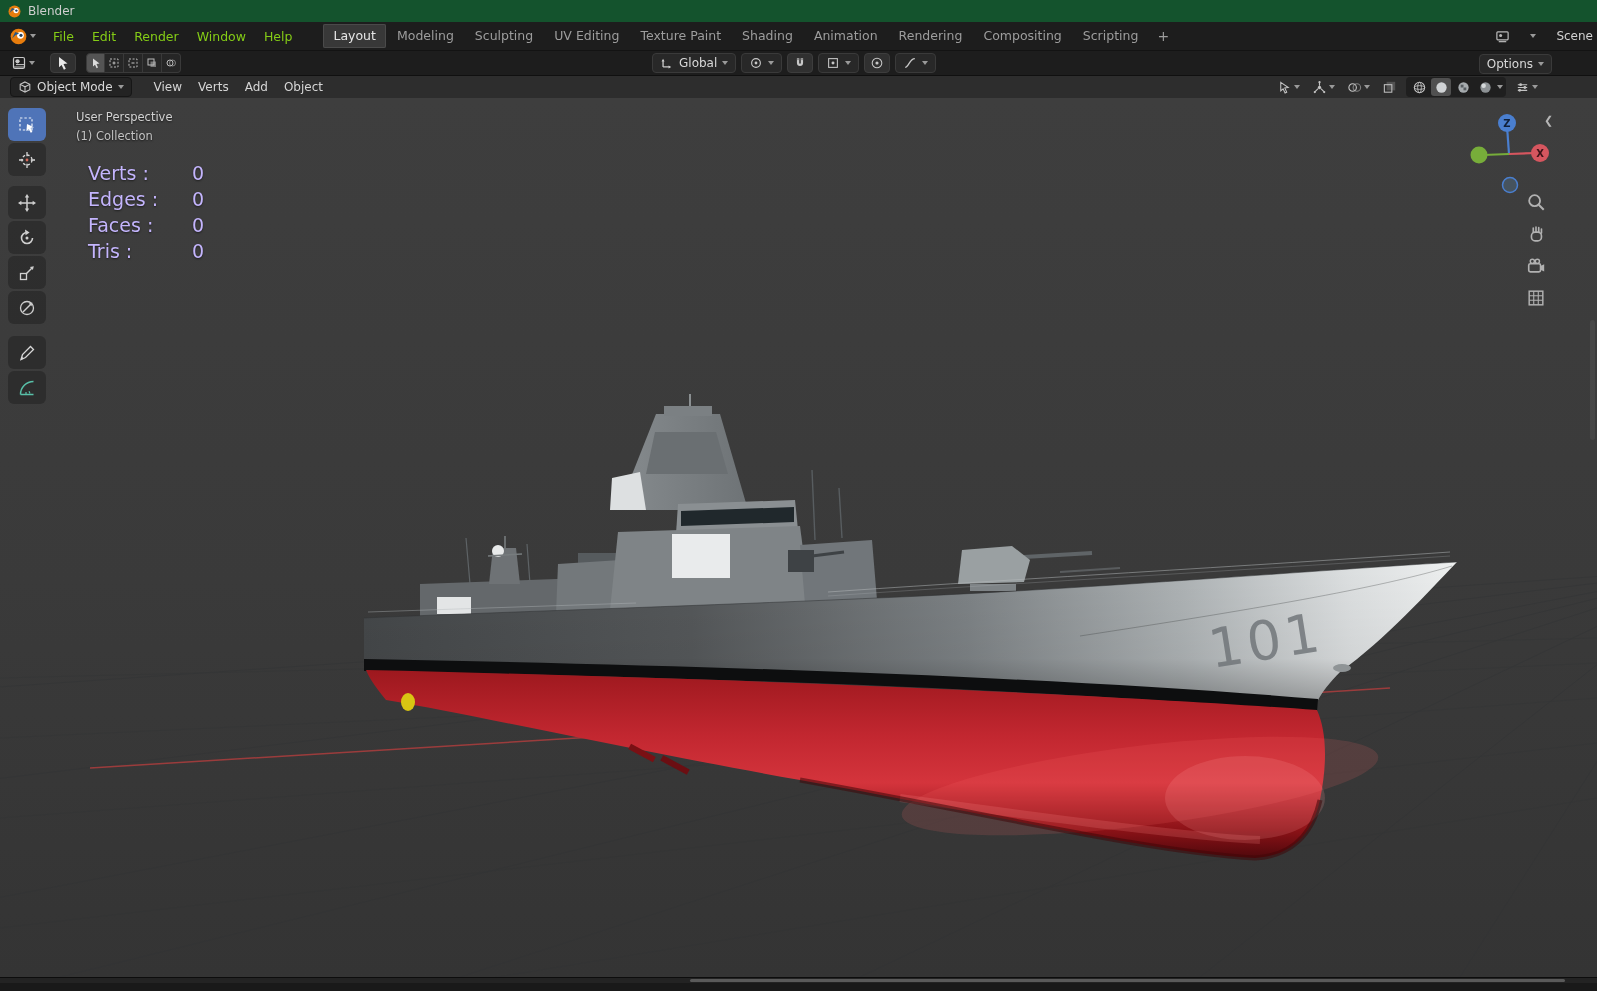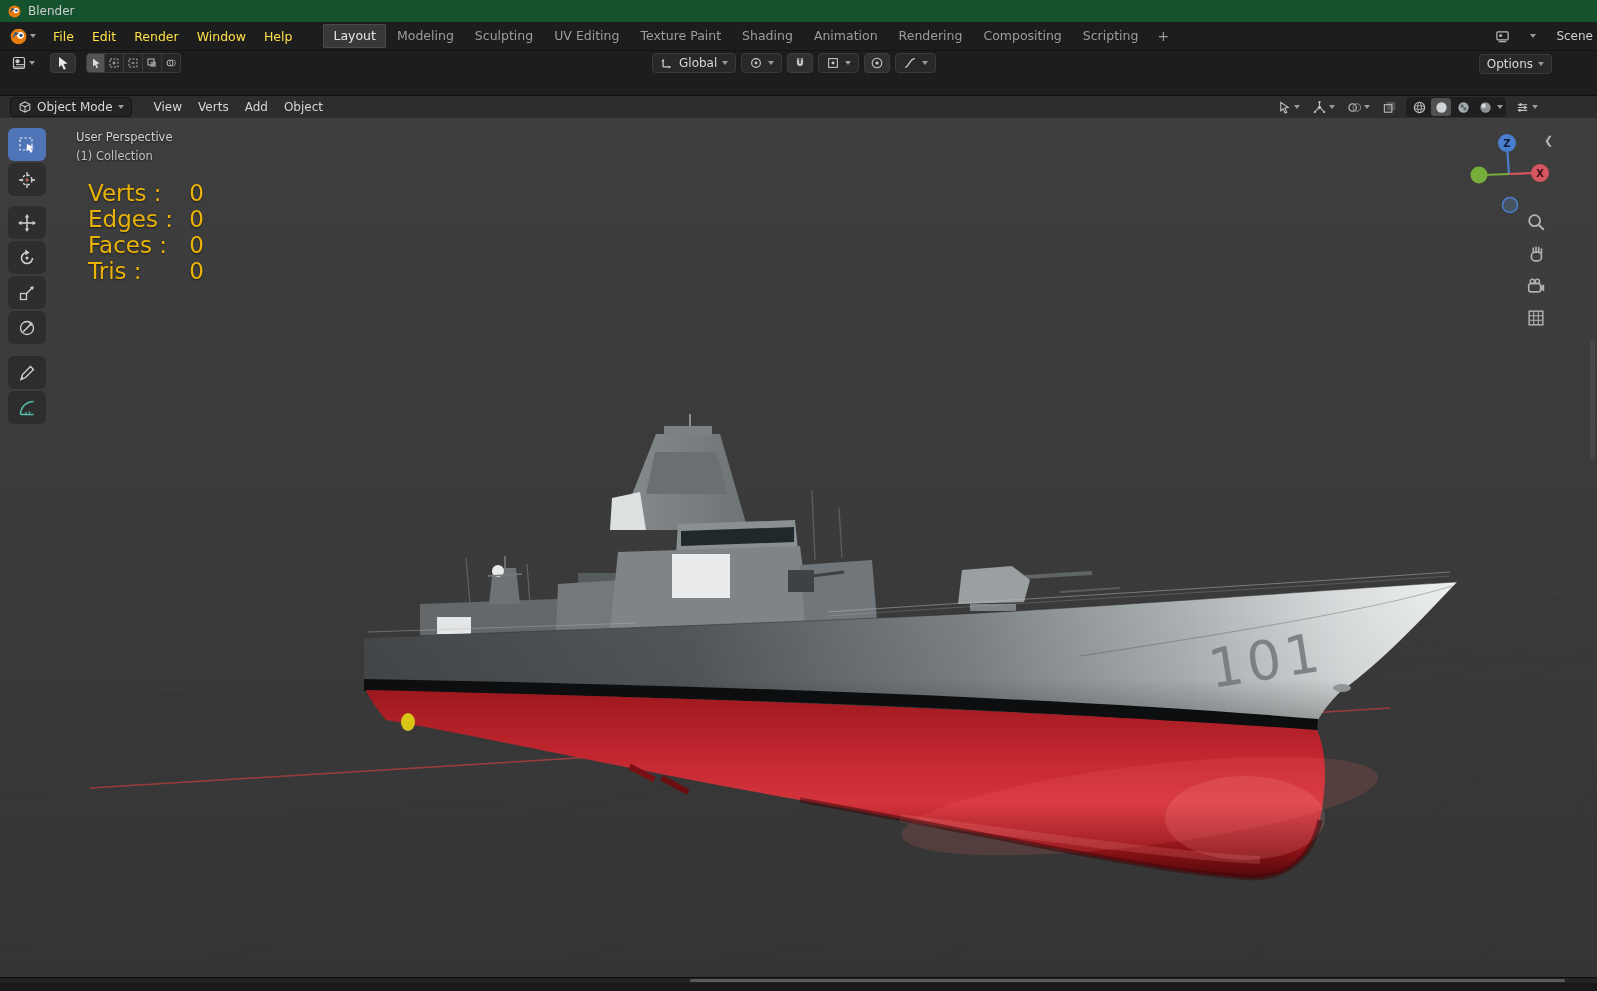--- a/index.html
+++ b/index.html
@@ -6,34 +6,34 @@
   html,body { width:1597px; height:991px; overflow:hidden; background:#111; }
   body { font-family:"DejaVu Sans","Liberation Sans",sans-serif; color:#d5d5d5; }
   .app { position:relative; width:1597px; height:991px; display:flex; flex-direction:column; background:#1d1d1d; }
 
   
   .titlebar { height:22px; background:#14532d; display:flex; align-items:center; gap:7px; padding-left:8px; font-size:12px; color:#cfcfcf; flex:0 0 auto; }
 
   
   .menubar { height:28px; background:#1d1d1d; display:flex; align-items:center; font-size:12.5px; flex:0 0 auto; }
   .logo-btn { display:flex; align-items:center; gap:3px; padding:0 8px 0 10px; height:100%; cursor:pointer; }
-  .menu-item { padding:0 9px; height:100%; display:flex; align-items:center; color:#fde047; cursor:pointer; }
+  .menu-item { padding:0 9px; height:100%; display:flex; align-items:center; color:#84cc16; cursor:pointer; }
   .tabs { display:flex; align-items:center; margin-left:22px; height:100%; gap:1px; }
   .tab { padding:0 10px; height:24px; line-height:24px; border-radius:2px; color:#9d9d9d; cursor:pointer; white-space:nowrap; }
   .tab.active { background:#383838; color:#e6e6e6; box-shadow:0 0 0 1px #4a4a4a inset; }
   .tab-add { color:#9d9d9d; padding:0 8px; font-size:14px; cursor:pointer; }
   .mb-right { margin-left:auto; display:flex; align-items:center; gap:20px; padding-right:4px; }
 
   
   .toolsettings { height:25px; background:#1d1d1d; border-top:1px solid #131313; display:flex; align-items:center; padding:0 8px; position:relative; flex:0 0 auto; }
   .ts-center { position:absolute; left:652px; top:2px; display:flex; align-items:center; gap:5px; }
   .ts-right { position:absolute; right:45px; top:2px; }
 
   
-  .vpheader { height:23px; background:#2d2d2d; border-top:1px solid #101010; display:flex; align-items:center; padding:0 10px; font-size:12px; flex:0 0 auto;margin-top:20px; }
+  .vpheader { height:23px; background:#2d2d2d; border-top:1px solid #101010; display:flex; align-items:center; padding:0 10px; font-size:12px; flex:0 0 auto; }
   .vp-menu { padding:0 8px; height:100%; display:flex; align-items:center; color:#d5d5d5; cursor:pointer; }
   .vph-right { margin-left:auto; display:flex; align-items:center; gap:6px; padding-right:46px; }
   .icgrp { display:flex; align-items:center; gap:2px; padding:1px 3px; border-radius:3px; cursor:pointer; }
   .shading-pill { display:flex; align-items:center; gap:2px; background:#1f1f1f; border-radius:4px; padding:1px 3px; }
   .sph-btn { width:20px; height:18px; display:flex; align-items:center; justify-content:center; border-radius:3px; cursor:pointer; }
   .sph-btn.active { background:#505050; }
 
   
   .dd { display:inline-flex; align-items:center; gap:5px; background:#282828; border:1px solid #3a3a3a; border-radius:4px; height:20px; padding:0 7px; font-size:12px; color:#d8d8d8; cursor:pointer; white-space:nowrap; }
   .dd.dark { background:#232323; border-color:#161616; }
@@ -50,21 +50,21 @@
   .scene { position:absolute; left:0; top:0; width:1597px; height:879px; display:block; }
 
   .ltoolbar { position:absolute; left:8px; top:10px; display:flex; flex-direction:column; z-index:5; }
   .tool-btn { width:38px; height:33px; background:rgba(44,44,44,.92); border-radius:6px; margin-bottom:2px; display:flex; align-items:center; justify-content:center; cursor:pointer; }
   .tool-btn.active { background:#4f74b8; }
   .gap8 { margin-top:8px; } .gap10 { margin-top:10px; }
 
   .corner-text { position:absolute; left:76px; top:10px; z-index:4; font-size:11.5px; color:#d2d2d2; text-shadow:0 1px 2px rgba(0,0,0,.6); line-height:19px; }
   .corner-text .dim { color:#c3c3c3; }
 
-  .stats { position:absolute; left:88px; top:62px; z-index:4; font-size:23px; color:#eab308; text-shadow:0 1px 2px rgba(0,0,0,.55); }
+  .stats { position:absolute; left:88px; top:62px; z-index:4; font-size:19px; color:#c4b5fd; text-shadow:0 1px 2px rgba(0,0,0,.55); }
   .stat-row { display:flex; justify-content:space-between; width:116px; line-height:26px; }
 
   .gizmo { position:absolute; left:1464px; top:8px; z-index:5; cursor:pointer; }
   .navcol { position:absolute; left:1524px; top:92px; z-index:5; display:flex; flex-direction:column; gap:8px; }
   .nav-btn { width:24px; height:24px; display:flex; align-items:center; justify-content:center; cursor:pointer; opacity:.85; }
   .expand-arrow { position:absolute; left:1544px; top:16px; z-index:5; color:#b5b5b5; font-size:11px; cursor:pointer; }
 
   .br-overlay { position:absolute; left:1376px; top:731px; z-index:4; font-size:17px; line-height:20px; color:#d6d6d6; text-shadow:0 1px 2px rgba(0,0,0,.6); }
 
   .vscroll { position:absolute; right:2px; top:222px; width:5px; height:120px; background:#555; opacity:.45; border-radius:3px; z-index:4; }

